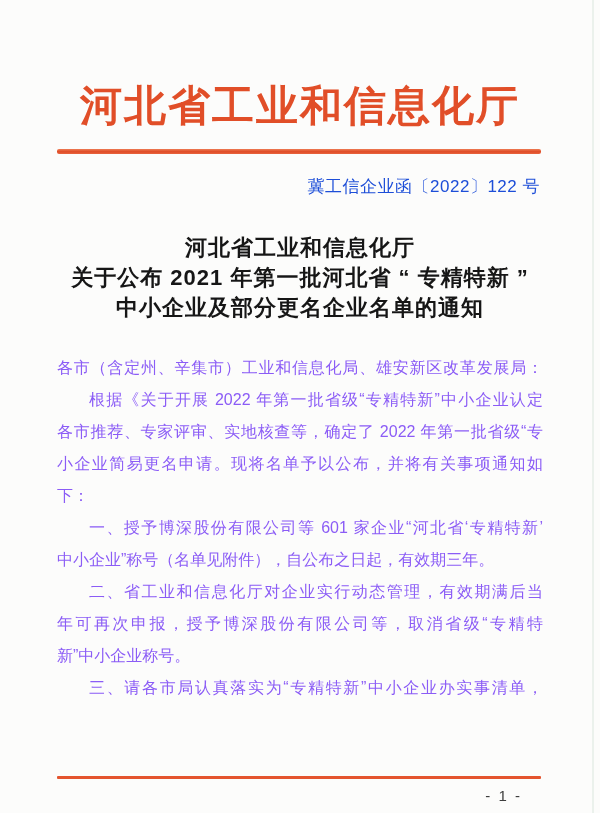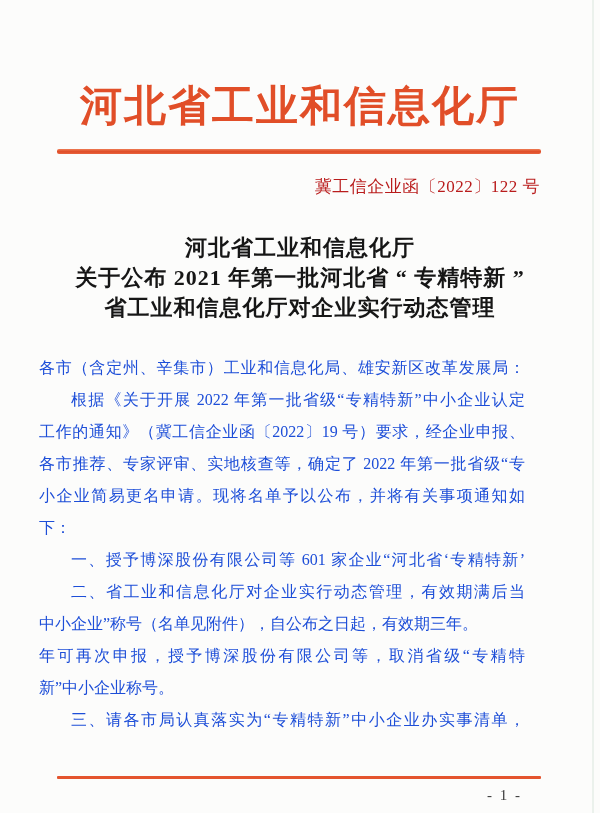--- a/index.html
+++ b/index.html
@@ -6,21 +6,21 @@
     margin: 0;
     padding: 0;
     background: #ffffff;
   }
   .page {
     position: relative;
     width: 600px;
     height: 813px;
     background: #fcfcfb;
     overflow: hidden;
-    font-family: Liberation Serif, serif;
+    font-family: Liberation Sans, sans-serif;
     color: #2b2b2b;
   }
   
   .agency-header {
     position: absolute;
     top: 78px;
     left: 0;
     right: 0;
     text-align: center;
     font-size: 42px;
@@ -37,43 +37,43 @@
     height: 5px;
     background: linear-gradient(#ee7c54, #df4b26 55%, #e8653f);
     border-radius: 2px;
   }
   .doc-number {
     position: absolute;
     top: 175px;
     right: 60px;
     font-size: 17px;
     letter-spacing: 0.5px;
-    color: #b91c1c;
+    color: #1d4ed8;
     white-space: nowrap;
   }
   .notice-title {
     position: absolute;
     top: 233px;
     left: 0;
     right: 0;
     text-align: center;
     font-size: 22px;
     font-weight: bold;
     line-height: 30px;
     letter-spacing: 1px;
     color: #161616;
   }
   .body-text {
     position: absolute;
     top: 352px;
-    left: 39px;
+    left: 57px;
     width: 486px;
     font-size: 16px;
     line-height: 32px;
-    color: #1d4ed8;
+    color: #8b5cf6;
   }
   .body-line {
     height: 32px;
     overflow: hidden;
   }
   .body-line.fill {
     text-align: justify;
     text-align-last: justify;
   }
   .body-line.indent {
@@ -115,33 +115,32 @@
 
   <div class="agency-header">河北省工业和信息化厅</div>
 
   <div class="header-rule"></div>
 
   <div class="doc-number">冀工信企业函〔2022〕122 号</div>
 
   <div class="notice-title">
       <div class="title-line">河北省工业和信息化厅</div>
       <div class="title-line">关于公布 2021 年第一批河北省 “ 专精特新 ”</div>
-      <div class="title-line">省工业和信息化厅对企业实行动态管理</div>
+      <div class="title-line">中小企业及部分更名企业名单的通知</div>
     </div>
 
   <div class="body-text">
       <div class="body-line fill">各市（含定州、辛集市）工业和信息化局、雄安新区改革发展局：</div>
       <div class="body-line indent fill">根据《关于开展 2022 年第一批省级“专精特新”中小企业认定</div>
-      <div class="body-line fill">工作的通知》（冀工信企业函〔2022〕19 号）要求，经企业申报、</div>
       <div class="body-line fill">各市推荐、专家评审、实地核查等，确定了 2022 年第一批省级“专</div>
       <div class="body-line fill">小企业简易更名申请。现将名单予以公布，并将有关事项通知如</div>
       <div class="body-line">下：</div>
       <div class="body-line indent fill">一、授予博深股份有限公司等 601 家企业“河北省‘专精特新’</div>
+      <div class="body-line">中小企业”称号（名单见附件），自公布之日起，有效期三年。</div>
       <div class="body-line indent fill">二、省工业和信息化厅对企业实行动态管理，有效期满后当</div>
-      <div class="body-line">中小企业”称号（名单见附件），自公布之日起，有效期三年。</div>
       <div class="body-line fill">年可再次申报，授予博深股份有限公司等，取消省级“专精特</div>
       <div class="body-line">新”中小企业称号。</div>
       <div class="body-line indent fill">三、请各市局认真落实为“专精特新”中小企业办实事清单，</div>
     </div>
 
   <div class="footer-rule"></div>
 
   <div class="page-number">- 1 -</div>
 
   <div class="scan-edge"></div>

